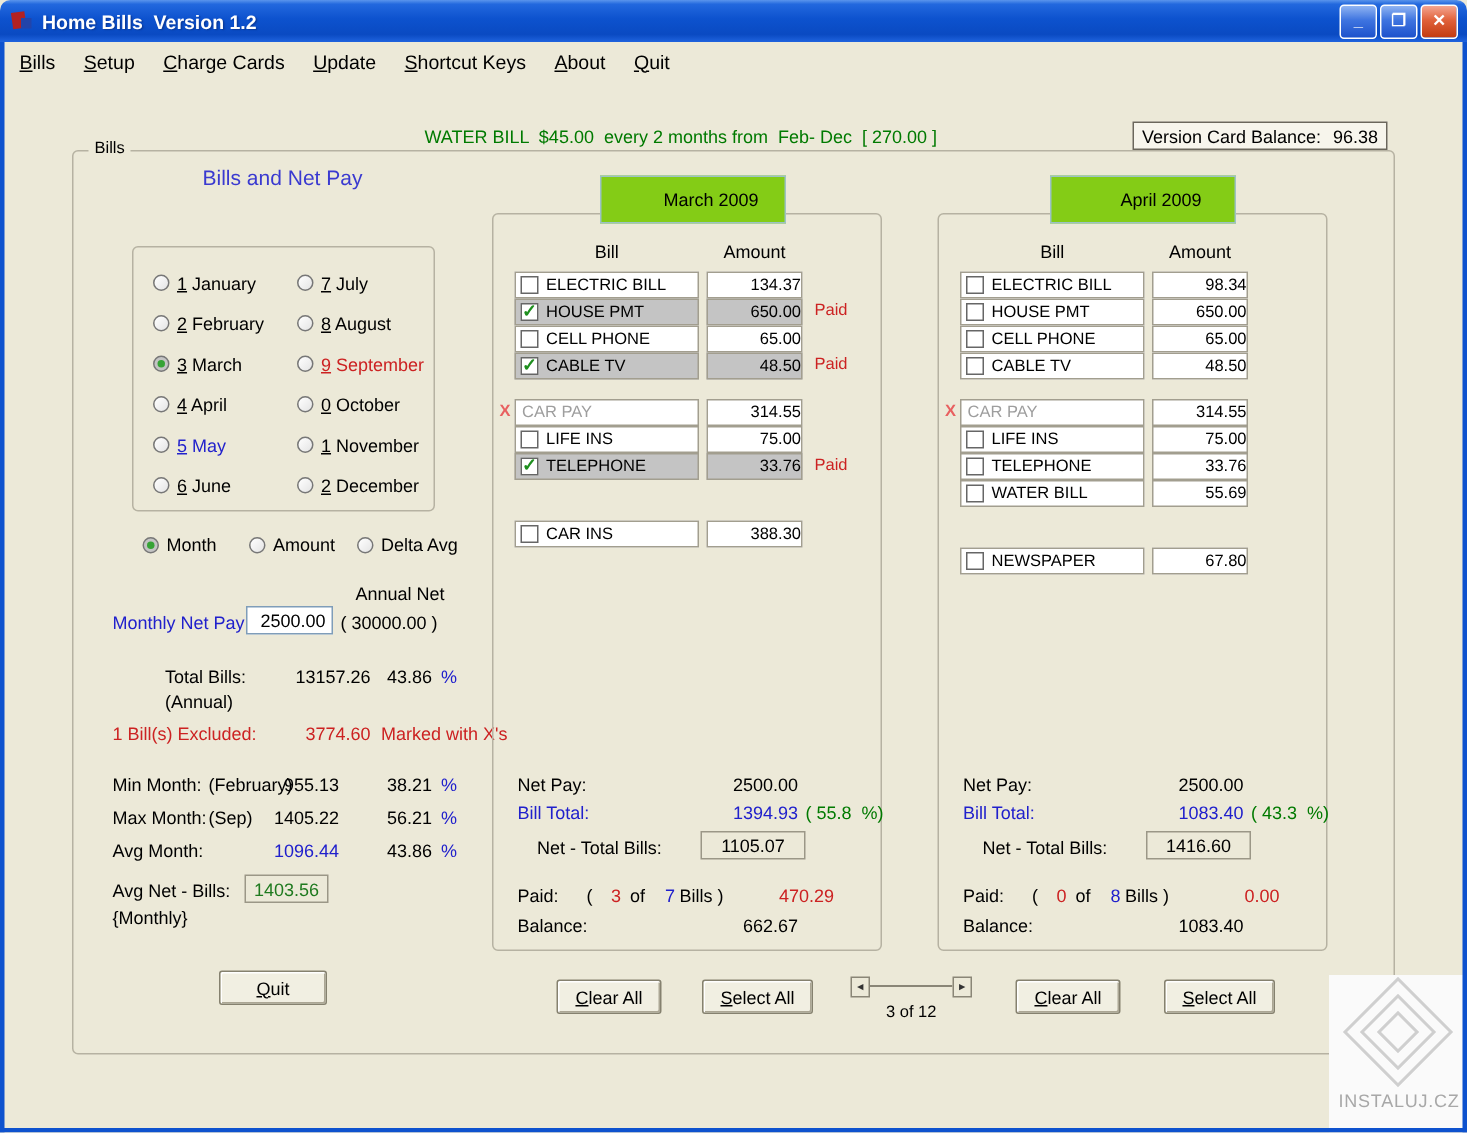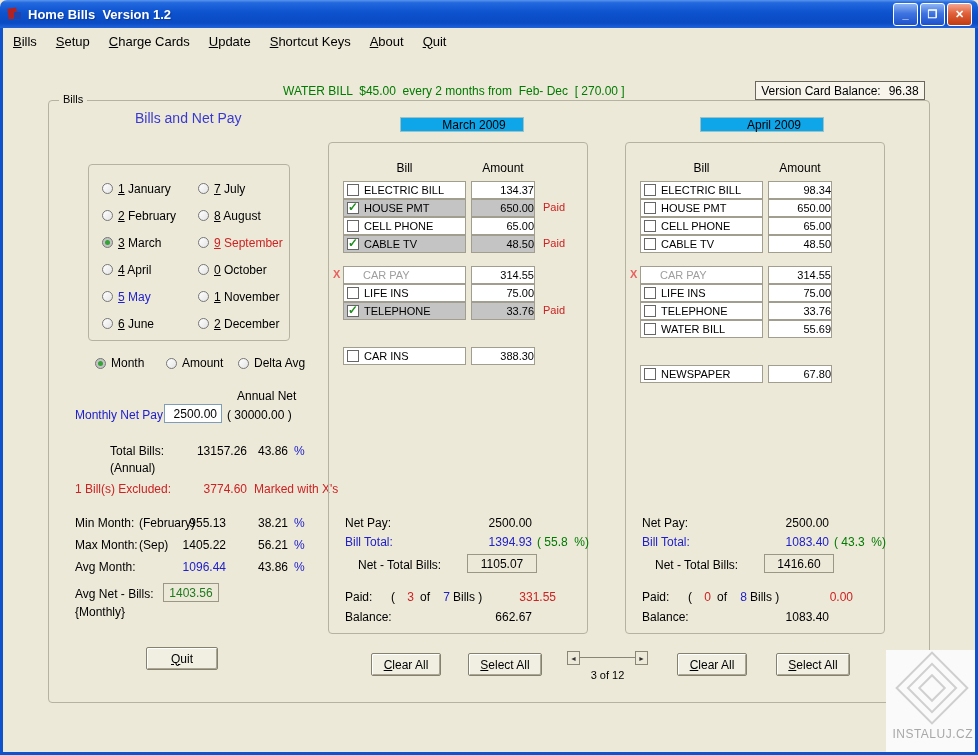--- a/index.html
+++ b/index.html
@@ -27,37 +27,37 @@
 
   
   .note{color:#007A00;white-space:pre;font-size:12px;}
   .credit-box{left:755px;top:81px;width:170px;height:19px;border:1px solid #6B675C;background:#F7F5EC;display:flex;align-items:center;justify-content:center;gap:8px;font-size:12px;}
 
   
   .groupbox{position:absolute;border:1px solid #B6B2A2;border-radius:4px;}
   .gb-label{position:absolute;top:-8px;left:10px;background:#ECE9D8;padding:0 4px;font-size:11px;}
 
   .panel-title{color:#3A3AD0;font-size:14px;}
-  .month-header{position:absolute;width:124px;height:15px;background:#0ea5e9;border:1px solid #9CC2C6;display:flex;align-items:center;justify-content:center;font-size:12px;z-index:2;padding-left:24px;}
+  .month-header{position:absolute;width:124px;height:32px;background:#84cc16;border:1px solid #9CC2C6;display:flex;align-items:center;justify-content:center;font-size:12px;z-index:2;padding-left:24px;}
 
   
   .radio{width:11px;height:11px;border:1px solid #777;border-radius:50%;background:linear-gradient(135deg,#fff,#E4E4E4);flex:none;position:relative;}
   .radio.sel::after{content:"";position:absolute;left:2px;top:2px;width:5px;height:5px;border-radius:50%;background:#36A336;}
   .mrow,.mode{display:flex;align-items:center;gap:5px;font-size:12px;cursor:default;}
   .m-red{color:#CC2222;} .m-blue{color:#2222CC;}
   .months-grid{position:absolute;left:102px;top:175px;display:grid;grid-template-rows:repeat(6,27px);grid-auto-flow:column;grid-auto-columns:96px;align-items:center;}
 
   .cb{width:12px;height:12px;border:1px solid #666;background:#fff;flex:none;position:relative;margin:0 5px 0 3px;}
   .cb.on::after{content:"✓";position:absolute;left:0;top:-3px;font-size:12px;font-weight:bold;color:#1E8F1E;}
 
   
   .cellname{width:123px;height:18px;background:#fff;border:1px solid #A29E8F;display:flex;align-items:center;font-size:11px;white-space:nowrap;}
   .cellamt{width:64px;height:18px;background:#fff;border:1px solid #A29E8F;font-size:11px;display:flex;align-items:center;justify-content:flex-end;padding-right:0;}
   .sel{background:#C4C4C4;}
-  .ex{color:#9E9E9E;padding-left:19px;}
+  .ex{color:#9E9E9E;padding-left:4px;}
   .paid{color:#CC2222;font-size:11px;}
   .xmark{color:#E86060;font-size:11px;font-weight:bold;}
 
   
   .blue{color:#2020CC;} .red{color:#CC2222;} .green{color:#007A00;white-space:pre;} .teal-green{color:#1F7A1F;}
   .r{text-align:right;display:inline-block;}
 
   
   .textbox{position:absolute;background:#fff;border:1px solid #7F9DB9;font-size:12px;text-align:right;padding:1px 4px;font-family:"Liberation Sans",sans-serif;}
   .flatbox{position:absolute;border:1px solid #9B9787;font-size:12px;display:flex;align-items:center;justify-content:center;background:transparent;}
@@ -278,21 +278,21 @@
 <span class="abs blue r" style="left:450px;top:535px;width:82px">1394.93</span>
 <span class="abs green" style="left:537px;top:535px">( 55.8  %)</span>
 <span class="abs" style="left:358px;top:558px">Net - Total Bills:</span>
 <div class="flatbox" style="left:467px;top:554px;width:70px;height:19px">1105.07</div>
 <span class="abs" style="left:345px;top:590px">Paid:</span>
 <span class="abs" style="left:391px;top:590px">(</span>
 <span class="abs red r" style="left:398px;top:590px;width:16px">3</span>
 <span class="abs" style="left:420px;top:590px">of</span>
 <span class="abs blue r" style="left:436px;top:590px;width:14px">7</span>
 <span class="abs" style="left:453px;top:590px">Bills )</span>
-<span class="abs red r" style="left:498px;top:590px;width:58px">331.55</span>
+<span class="abs red r" style="left:498px;top:590px;width:58px">470.29</span>
 <span class="abs" style="left:345px;top:610px">Balance:</span>
 <span class="abs r" style="left:450px;top:610px;width:82px">662.67</span>
 
 <div class="xp-btn" style="left:371px;top:653px;width:70px">
     <u>C</u>
     <span>lear All</span>
   </div>
 <div class="xp-btn" style="left:468px;top:653px;width:74px">
     <u>S</u>
     <span>elect All</span>

